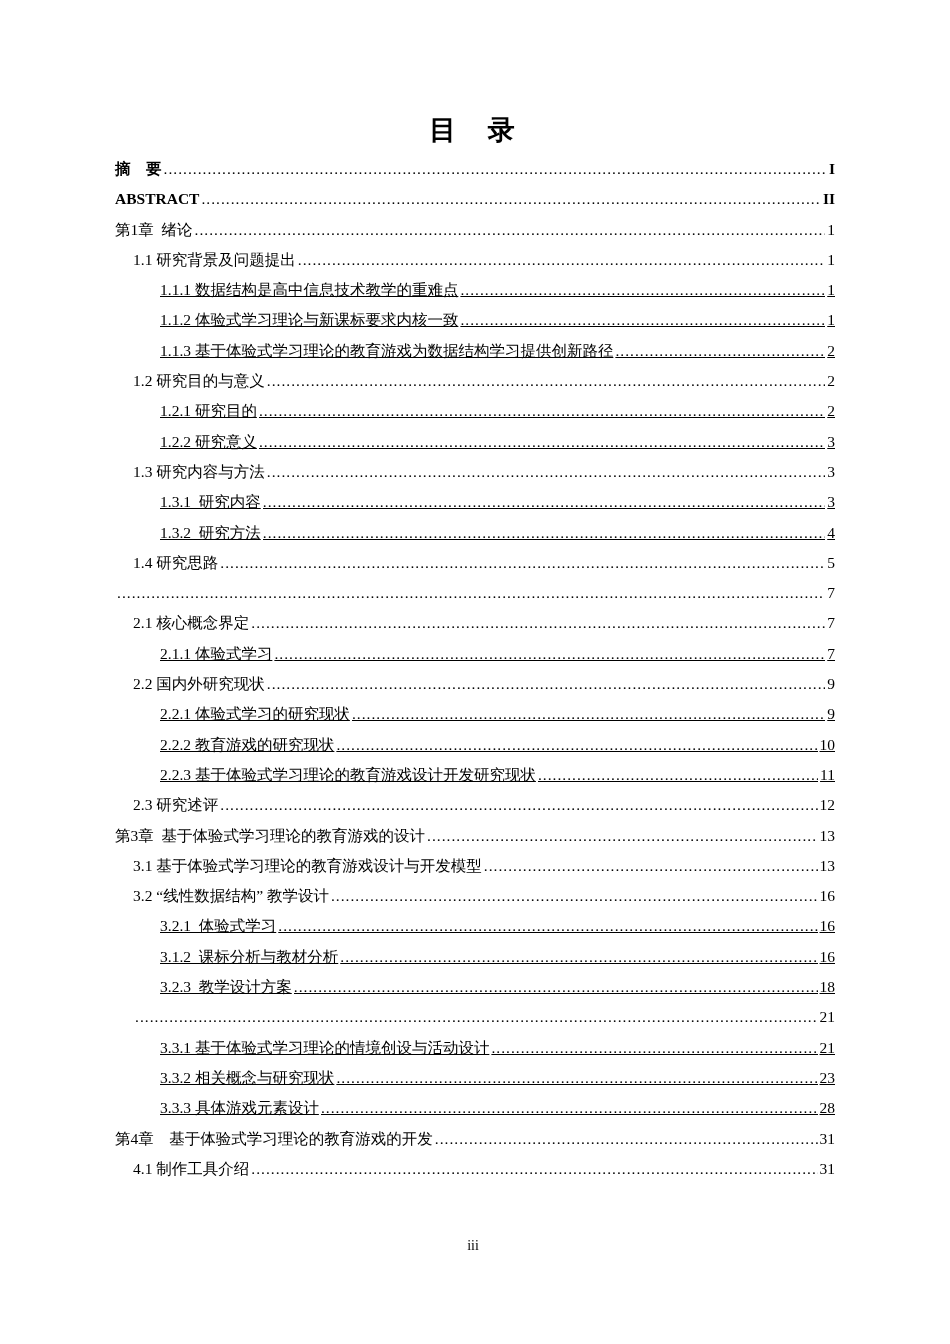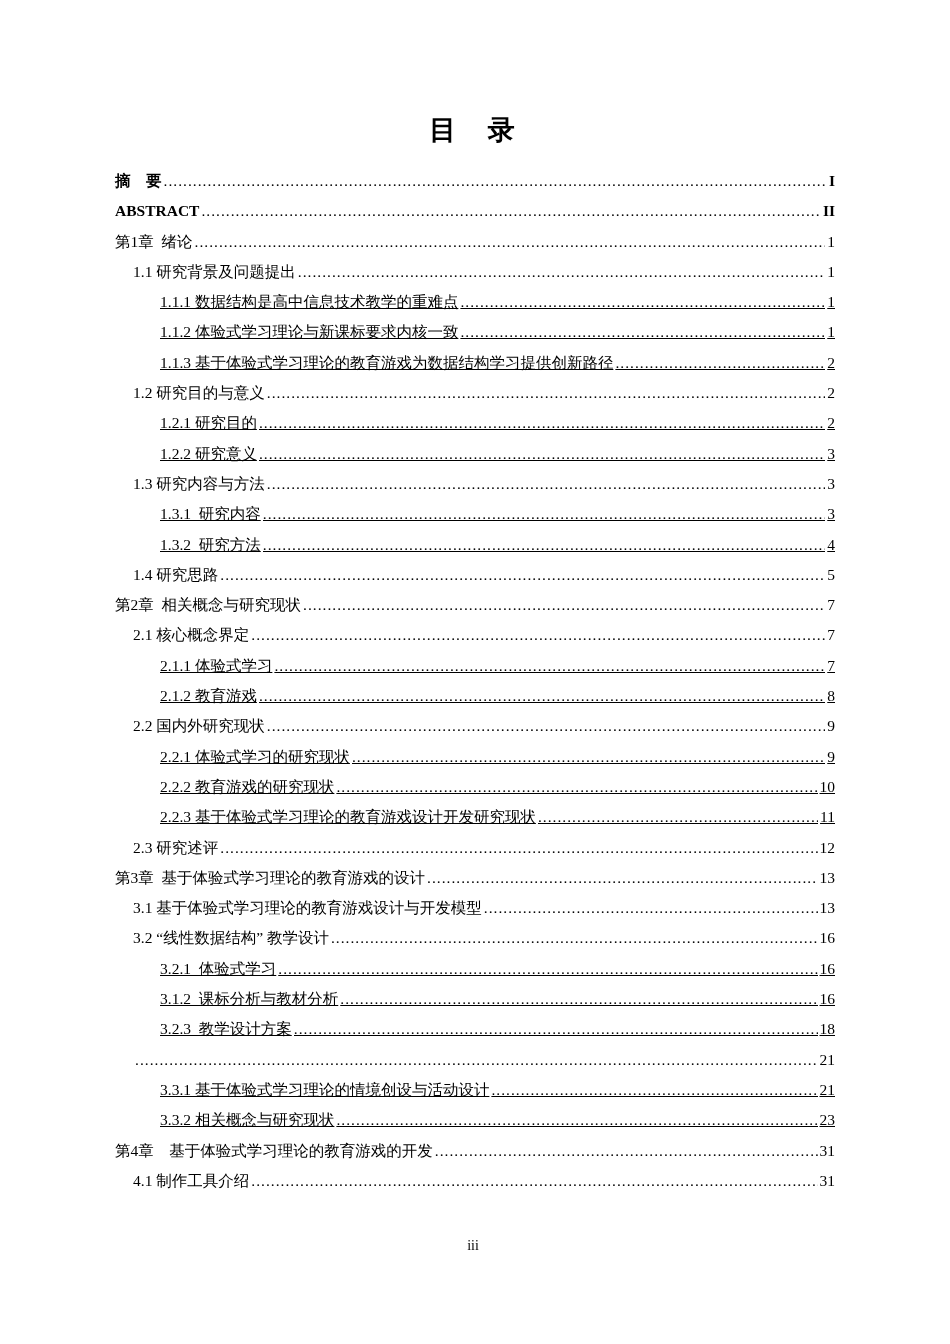--- a/index.html
+++ b/index.html
@@ -16,21 +16,21 @@
     width: 950px;
     height: 1344px;
     background: #ffffff;
     padding: 112px 115px 0 115px;
   }
   .toc-title {
     text-align: center;
     font-size: 27px;
     font-weight: bold;
     letter-spacing: 6px;
-    margin-bottom: 18px;
+    margin-bottom: 6px;
     white-space: pre;
   }
   .toc-list { width: 100%; }
   .toc-row {
     display: flex;
     align-items: flex-end;
     height: 30.3px;
     font-size: 15.5px;
     line-height: 30.3px;
   }
@@ -129,39 +129,33 @@
         <span class="toc-label">1.3.2  研究方法</span>
         <span class="toc-dots"></span>
         <span class="toc-page">4</span>
       </div>
       <div class="toc-row level-1">
         <span class="toc-label">1.4 研究思路</span>
         <span class="toc-dots"></span>
         <span class="toc-page">5</span>
       </div>
       <div class="toc-row level-0">
-        <span class="toc-label">第2章  相关概念与研究现状</span>
         <span class="toc-dots"></span>
         <span class="toc-page">7</span>
       </div>
       <div class="toc-row level-1">
         <span class="toc-label">2.1 核心概念界定</span>
         <span class="toc-dots"></span>
         <span class="toc-page">7</span>
       </div>
       <div class="toc-row level-2">
         <span class="toc-label">2.1.1 体验式学习</span>
         <span class="toc-dots"></span>
         <span class="toc-page">7</span>
       </div>
-      <div class="toc-row level-2">
-        <span class="toc-label">2.1.2 教育游戏</span>
-        <span class="toc-dots"></span>
-        <span class="toc-page">8</span>
-      </div>
       <div class="toc-row level-1">
         <span class="toc-label">2.2 国内外研究现状</span>
         <span class="toc-dots"></span>
         <span class="toc-page">9</span>
       </div>
       <div class="toc-row level-2">
         <span class="toc-label">2.2.1 体验式学习的研究现状</span>
         <span class="toc-dots"></span>
         <span class="toc-page">9</span>
       </div>
@@ -216,20 +210,25 @@
       </div>
       <div class="toc-row level-2">
         <span class="toc-label">3.3.1 基于体验式学习理论的情境创设与活动设计</span>
         <span class="toc-dots"></span>
         <span class="toc-page">21</span>
       </div>
       <div class="toc-row level-2">
         <span class="toc-label">3.3.2 相关概念与研究现状</span>
         <span class="toc-dots"></span>
         <span class="toc-page">23</span>
+      </div>
+      <div class="toc-row level-2">
+        <span class="toc-label">3.3.3 具体游戏元素设计</span>
+        <span class="toc-dots"></span>
+        <span class="toc-page">28</span>
       </div>
       <div class="toc-row level-0">
         <span class="toc-label">第4章    基于体验式学习理论的教育游戏的开发</span>
         <span class="toc-dots"></span>
         <span class="toc-page">31</span>
       </div>
       <div class="toc-row level-1">
         <span class="toc-label">4.1 制作工具介绍</span>
         <span class="toc-dots"></span>
         <span class="toc-page">31</span>

